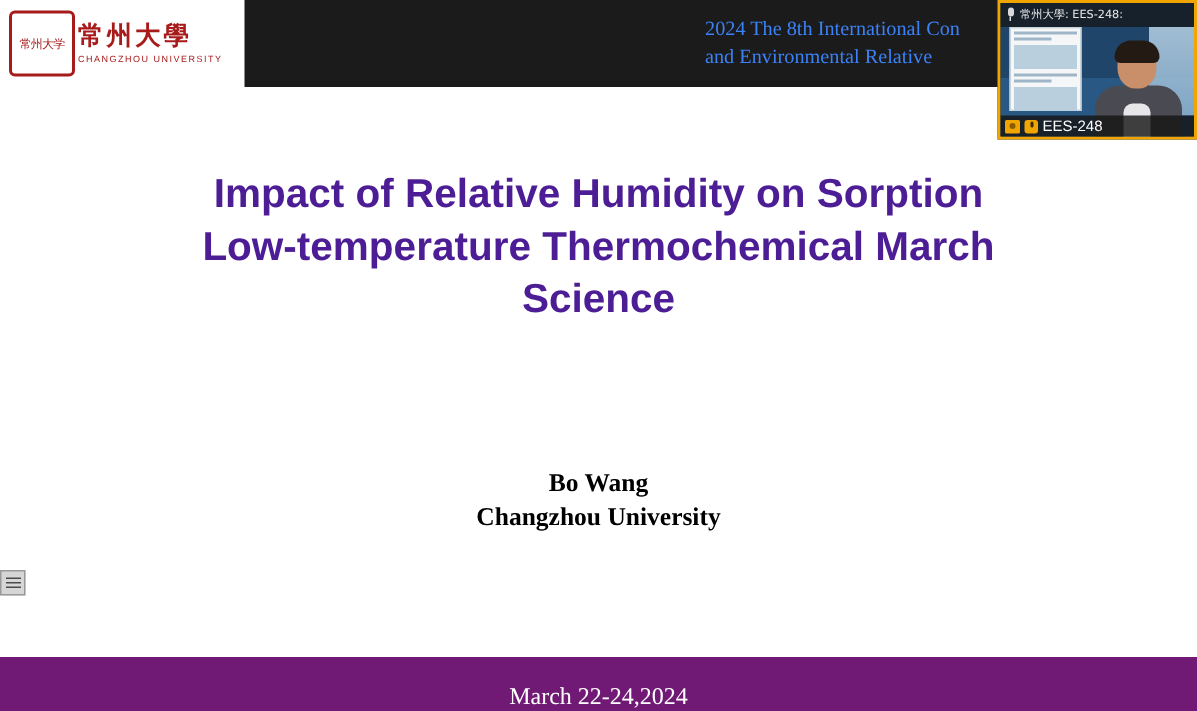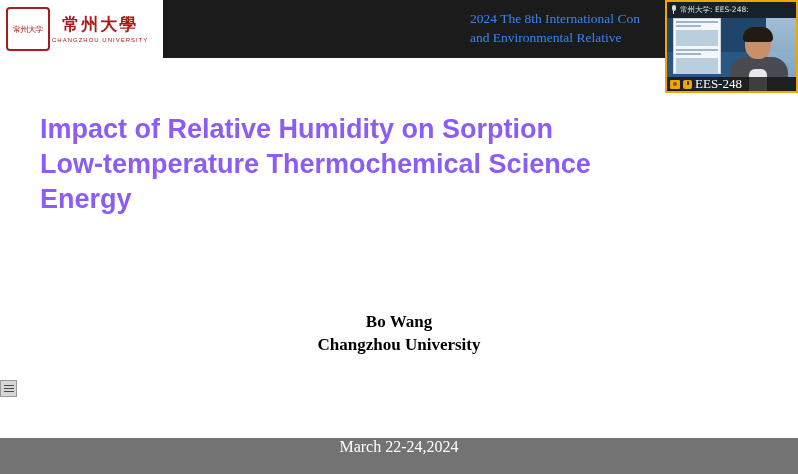--- a/index.html
+++ b/index.html
@@ -54,21 +54,20 @@
     font-family: "DejaVu Serif", serif;
     font-size: 8px;
     line-height: 9px;
     text-align: center;
     letter-spacing: -0.5px;
   }
   .logo-text {
     display: flex;
     flex-direction: column;
     justify-content: center;
-    text-align: center;
   }
   .logo-cn {
     color: #a81b1b;
     font-family: "DejaVu Serif", serif;
     font-size: 17px;
     font-weight: bold;
     letter-spacing: 2px;
     line-height: 20px;
   }
   .logo-en {
@@ -89,22 +88,22 @@
     line-height: 19px;
     font-family: "Liberation Serif", serif;
   }
 
   
   .slide-title {
     position: absolute;
     left: 40px;
     top: 112px;
     width: 718px;
-    text-align: left;
-    color: #8b5cf6;
+    text-align: center;
+    color: #4c1d95;
     font-family: "Liberation Sans", sans-serif;
     font-weight: bold;
     font-size: 27px;
     line-height: 35px;
   }
   .slide-title sub {
     font-size: 19px;
     vertical-align: baseline;
     position: relative;
     top: 5px;
@@ -122,24 +121,24 @@
     line-height: 23px;
   }
 
   
   .date-bar {
     position: absolute;
     left: 0;
     bottom: 0;
     width: 798px;
     height: 36px;
-    background: #737373;
+    background: #701a75;
     color: #ffffff;
     display: flex;
-    align-items: flex-start;
+    align-items: flex-end;
     justify-content: center;
     font-family: "Liberation Serif", serif;
     font-size: 16px;
   }
 
   
   .notes-handle {
     position: absolute;
     left: 0;
     top: 380px;
@@ -331,22 +330,22 @@
   .cam-foot .mic2::after {
     content: "";
     position: absolute;
     left: 3.5px; top: 1.5px;
     width: 2px; height: 4px;
     background: #3a2a00;
     border-radius: 1px;
   }
   .cam-foot-label {
     color: #ffffff;
-    font-size: 13px;
-    font-family: Liberation Serif, serif;
+    font-size: 10px;
+    font-family: Liberation Sans, sans-serif;
     white-space: nowrap;
   }
 </style>
 </head>
 <body>
 
 <div id="stage">
 
   <div class="banner">
     <div class="logo-box">
@@ -357,22 +356,22 @@
       </div>
     </div>
     <div class="conf-title">
       <div>2024 The 8th International Con</div>
       <div>and Environmental Relative</div>
     </div>
   </div>
 
   <div class="slide-title">
     <div>Impact of Relative Humidity on Sorption</div>
-    <div>Low-temperature Thermochemical Science</div>
-    <div>Energy</div>
+    <div>Low-temperature Thermochemical March</div>
+    <div>Science</div>
   </div>
 
   <div class="author-block">
     <div>Bo Wang</div>
     <div>Changzhou University</div>
   </div>
 
   <div class="notes-handle">
     <i></i>
       <i></i>
@@ -396,21 +395,21 @@
       <div class="cam-right-strip"></div>
       <div class="cam-person">
         <div class="body"></div>
         <div class="shirt"></div>
         <div class="head"></div>
         <div class="hair"></div>
       </div>
     </div>
     <div class="cam-head">
       <span class="mic-ico"></span>
-      <span class="cam-head-label">常州大学: EES-248:</span>
+      <span class="cam-head-label">常州大學: EES-248:</span>
     </div>
     <div class="cam-foot">
       <span class="badge"></span>
       <span class="mic2"></span>
       <span class="cam-foot-label">EES-248</span>
     </div>
   </div>
 
 </div>
 

